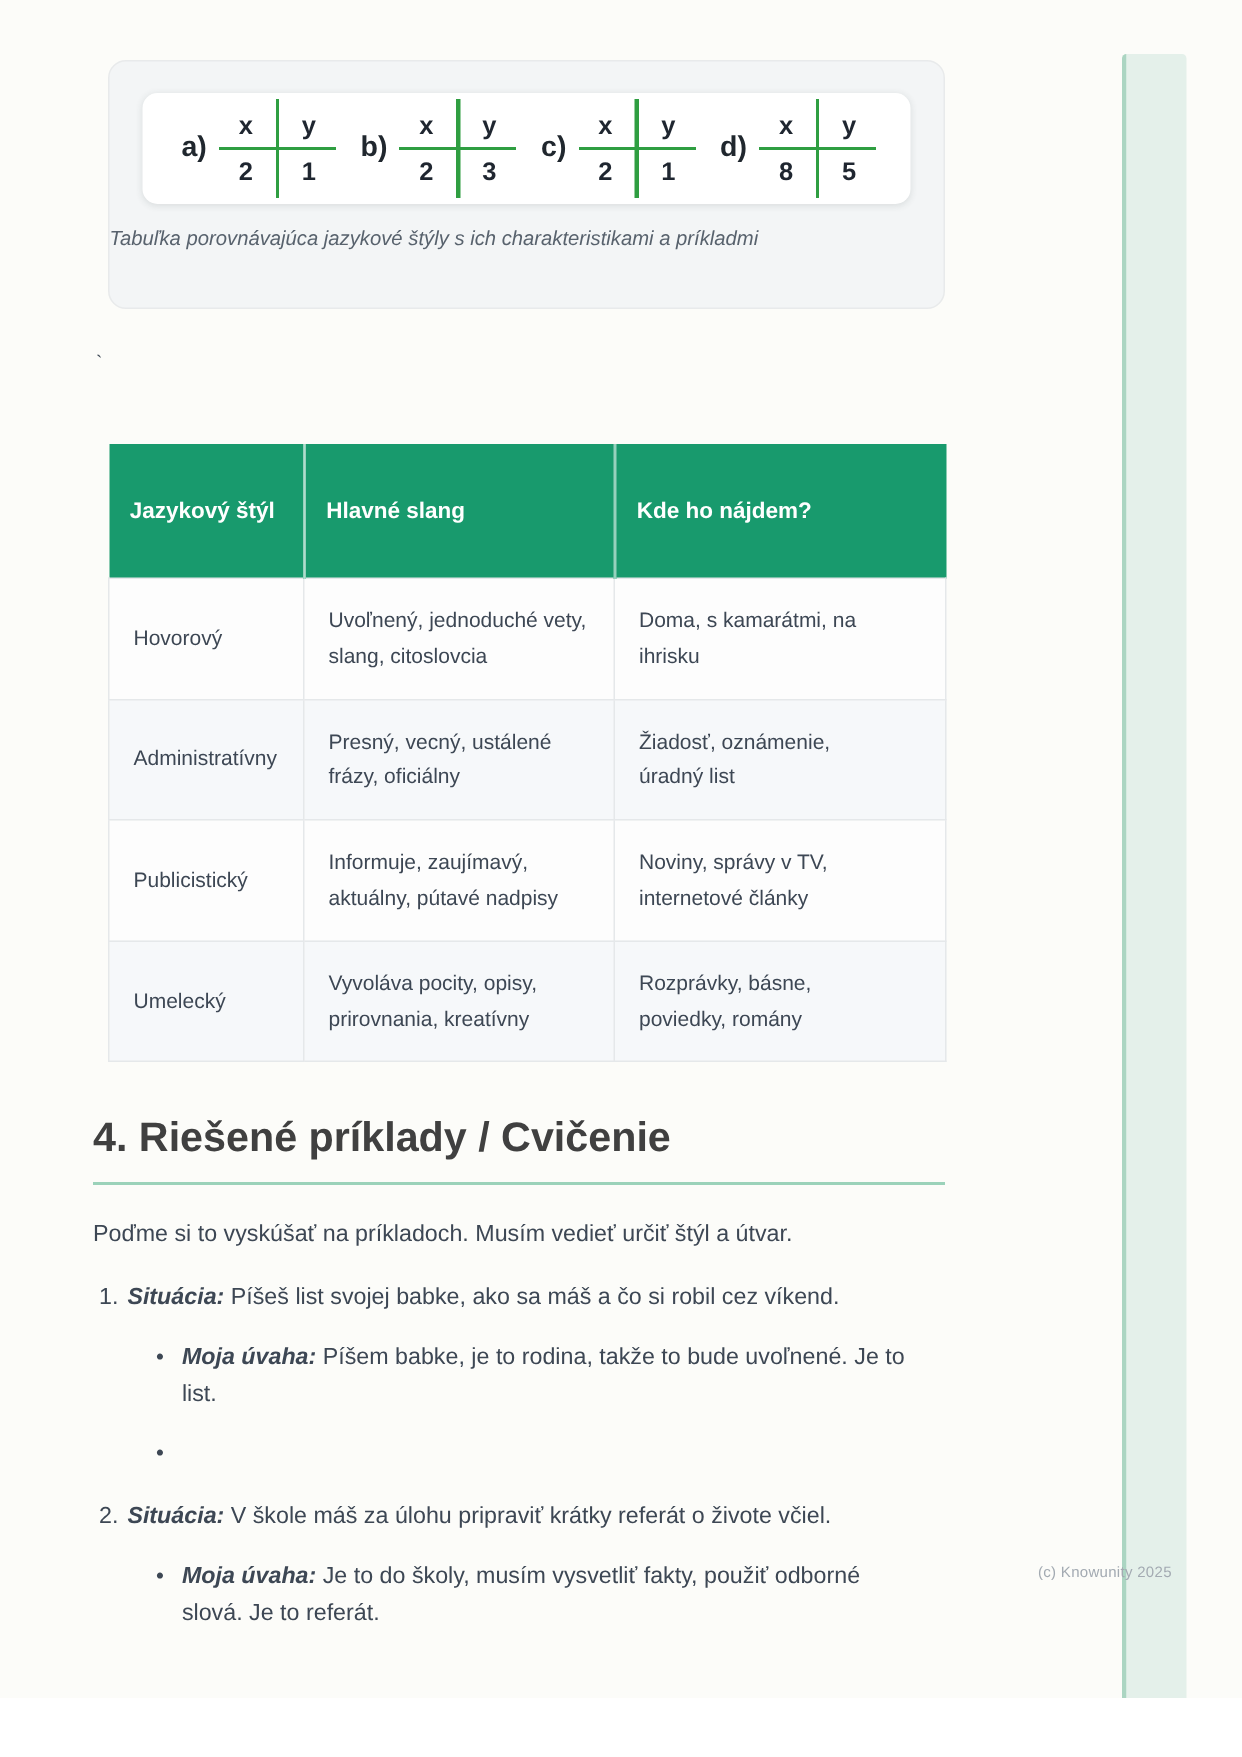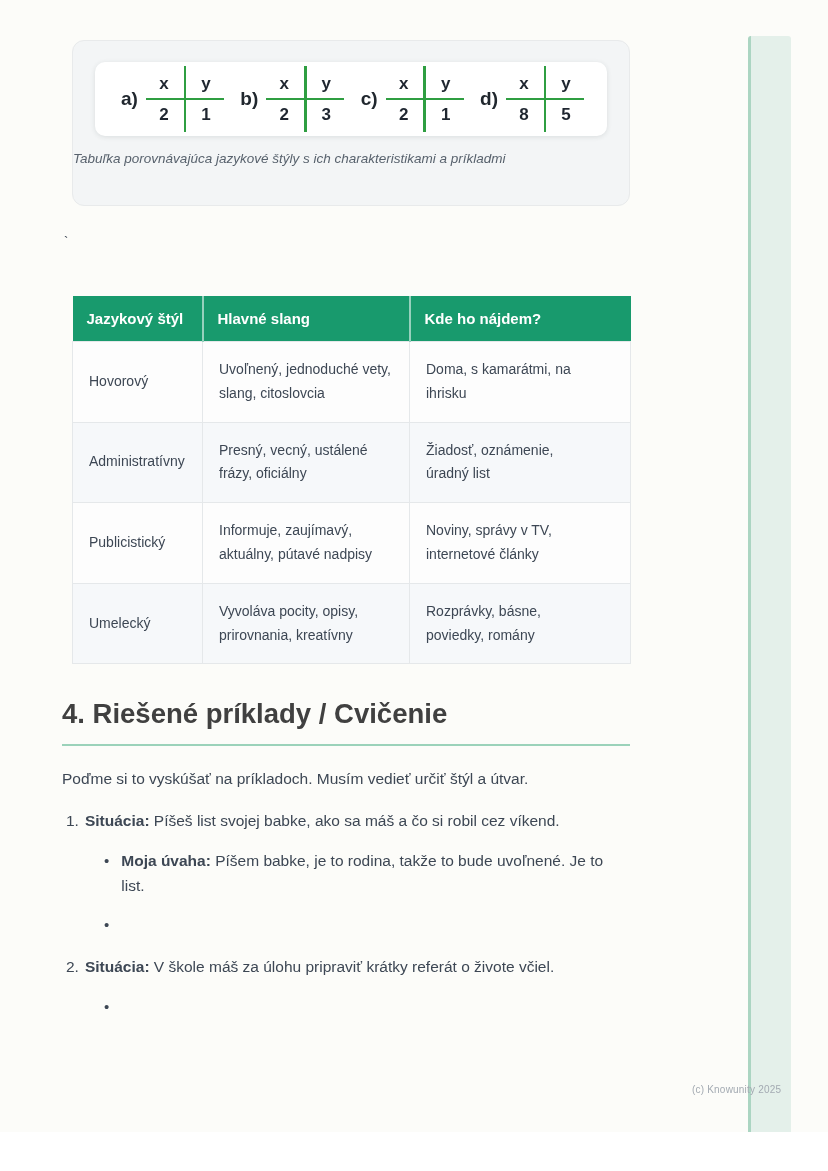--- a/index.html
+++ b/index.html
@@ -11,21 +11,21 @@
   .paper {
     position:absolute; top:0; left:0; width:828px; height:1132px;
     background:#fcfcf9;
   }
   .edge-bar {
     position:absolute; left:748px; top:36px; width:43px; height:1096px;
     background:#e4f0ea; border-left:3px solid #abd5c2;
     border-radius:3px 3px 0 0;
   }
   .watermark {
-    position:absolute; left:692px; top:1084px; z-index:5;
+    position:absolute; left:692px; top:1043px; z-index:5;
     font-size:10px; color:#a3aab2; letter-spacing:0.2px;text-align:right;
   }
   .content { position:absolute; left:62px; top:0; width:568px; color:#3d4754; }
 
   
   .figure-box {
     margin:40px 0 0 10px; width:558px; height:166px;
     background:#f3f5f6; border:1px solid #e8eaeb; border-radius:12px;
   }
   .figure-card {
@@ -60,41 +60,41 @@
 
   .stray { margin:28px 0 0 2px; height:22px; font-size:13px; color:#3d4754; }
 
   
   table.styles {
     margin:40px 0 0 10px; width:558px; border-collapse:collapse;
     table-layout:fixed;
   }
   table.styles th {
     background:#189a6d; color:#ffffff; font-size:15px; font-weight:700;
-    text-align:left; padding:14px 14px;
+    text-align:left; padding:36px 14px;
     border-right:2px solid rgba(255,255,255,0.55);
   }
   table.styles th:last-child { border-right:none; }
   table.styles td {
     font-size:14px; color:#3d4754; line-height:1.7; padding:16px 16px;
     border:1px solid #e5e8ea; vertical-align:middle; white-space:pre-line;
     background:#fdfdfd;
   }
   table.styles tbody tr:nth-child(even) td { background:#f6f8fa; }
 
   
   h2.section-heading {
     margin:34px 0 0 0; color:#404040; font-size:27.5px; font-weight:700;
     line-height:1.15; padding-bottom:14px; border-bottom:2px solid #9bd2ba;
   }
   .intro { margin:21px 0 0 0; font-size:15.5px; line-height:1.55; }
 
   .num-item { display:flex; gap:6px; margin-top:18px; font-size:15.5px; line-height:1.6; padding-left:4px; }
   .num-item .num { flex:0 0 auto; }
-  .b { font-weight:700; }
+  .b { font-weight:700;font-style:italic; }
   .pre { white-space:pre-line; }
   .bullet-item {
     display:flex; gap:12px; margin:15px 0 12px 42px;
     font-size:15.5px; line-height:1.6; max-width:508px;
   }
   .bullet-item .dot { flex:0 0 auto; font-size:15px; line-height:1.6; }
 </style>
 </head>
 <body>
 
@@ -225,16 +225,18 @@
       <span class="dot">•</span>
     </div>
 
     <div class="num-item">
       <span class="num">2.</span>
       <div class="item-text"><span class="b">Situácia:</span><span class="pre"> V škole máš za úlohu pripraviť krátky referát o živote včiel.</span></div>
     </div>
 
     <div class="bullet-item">
       <span class="dot">•</span>
+      <div><span class="b">Moja úvaha:</span><span class="pre"> Je to do školy, musím vysvetliť fakty, použiť odborné
+slová. Je to referát.</span></div>
     </div>
 
   </div>
 </div>
 
 </body></html>

